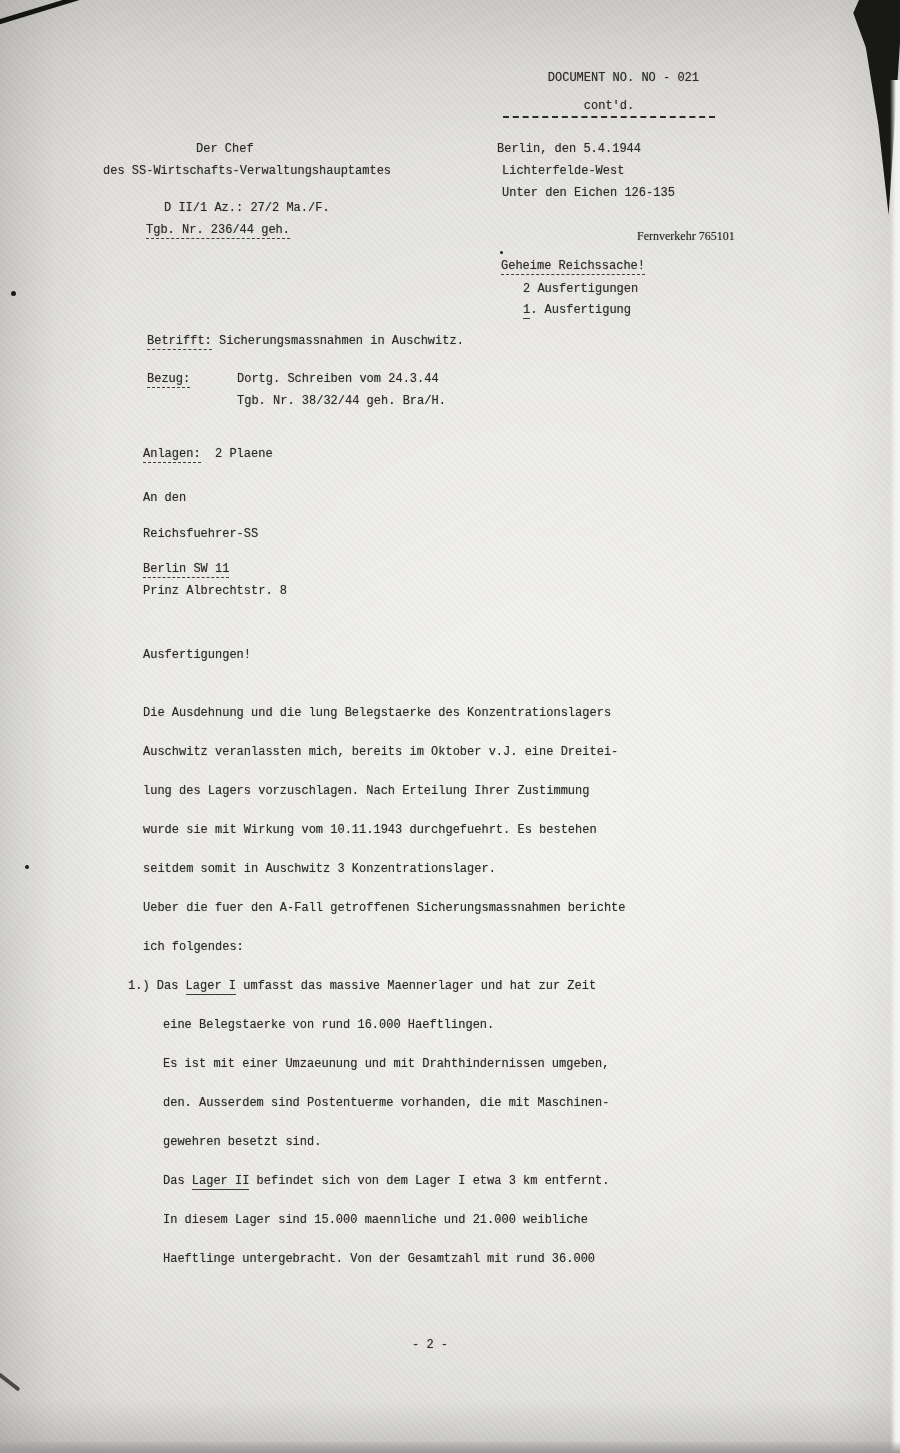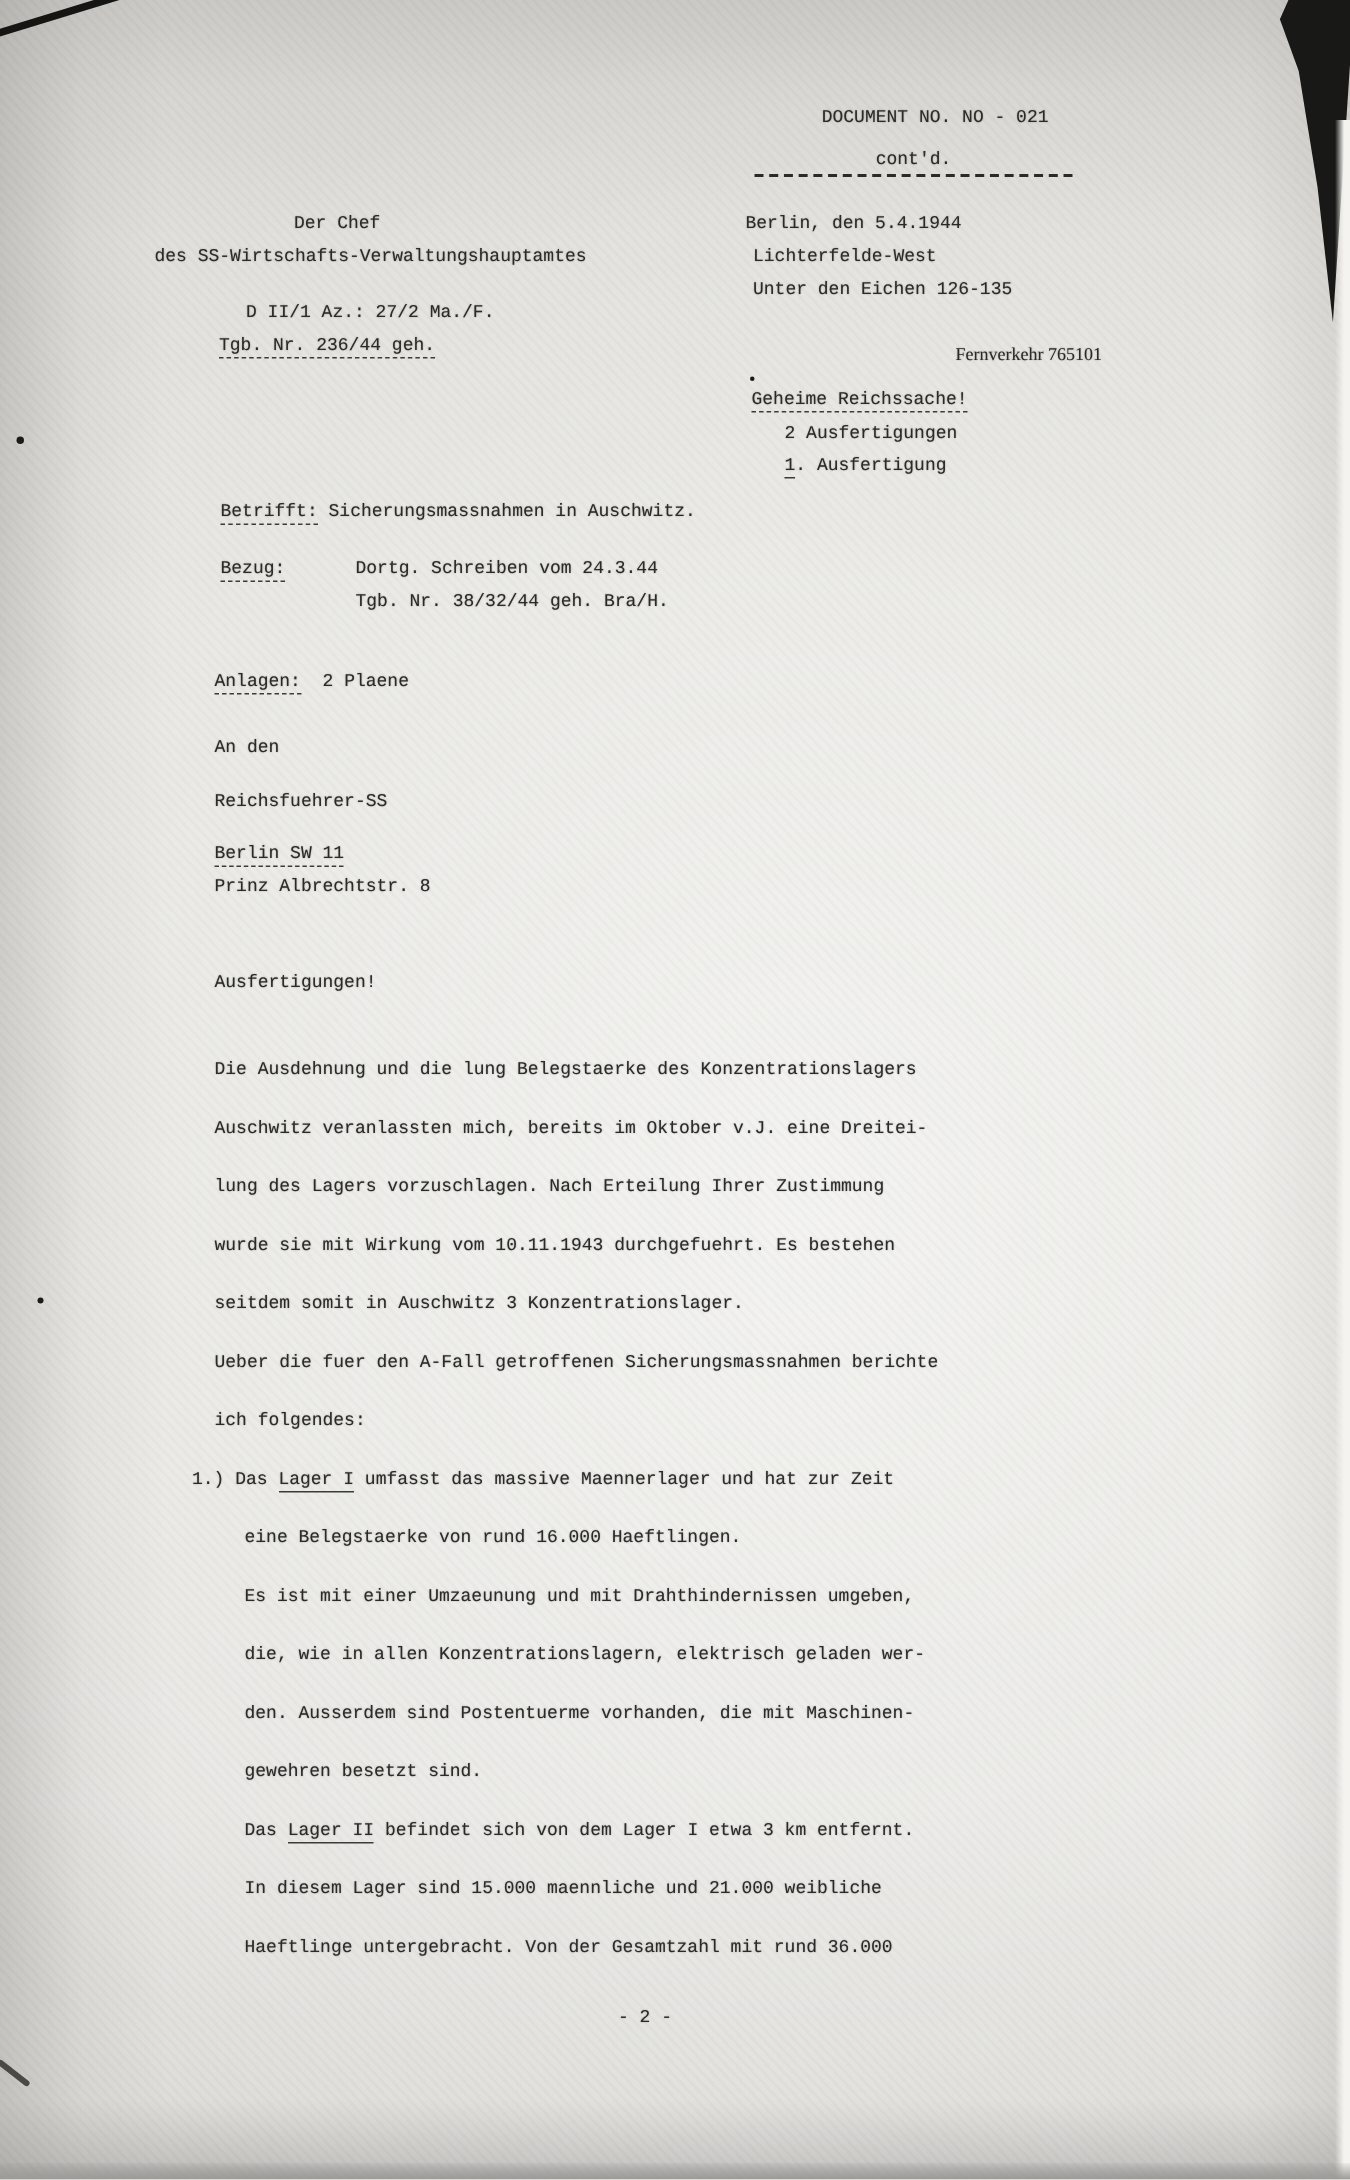--- a/index.html
+++ b/index.html
@@ -88,21 +88,20 @@
       <div class="bl para"><span>Die Ausdehnung und die lung Belegstaerke des Konzentrationslagers</span></div>
       <div class="bl para"><span>Auschwitz veranlassten mich, bereits im Oktober v.J. eine Dreitei-</span></div>
       <div class="bl para"><span>lung des Lagers vorzuschlagen. Nach Erteilung Ihrer Zustimmung</span></div>
       <div class="bl para"><span>wurde sie mit Wirkung vom 10.11.1943 durchgefuehrt. Es bestehen</span></div>
       <div class="bl para"><span>seitdem somit in Auschwitz 3 Konzentrationslager.</span></div>
       <div class="bl para"><span>Ueber die fuer den A-Fall getroffenen Sicherungsmassnahmen berichte</span></div>
       <div class="bl para"><span>ich folgendes:</span></div>
       <div class="bl item-start"><span>1.) Das </span><span class="u">Lager I</span><span> umfasst das massive Maennerlager und hat zur Zeit</span></div>
       <div class="bl item-cont"><span>eine Belegstaerke von rund 16.000 Haeftlingen.</span></div>
       <div class="bl item-cont"><span>Es ist mit einer Umzaeunung und mit Drahthindernissen umgeben,</span></div>
-      <div class="bl item-cont"><span>die, wie in allen Konzentrationslagern, elektrisch geladen wer-</span></div>
       <div class="bl item-cont"><span>den. Ausserdem sind Postentuerme vorhanden, die mit Maschinen-</span></div>
       <div class="bl item-cont"><span>gewehren besetzt sind.</span></div>
       <div class="bl item-cont"><span>Das </span><span class="u">Lager II</span><span> befindet sich von dem Lager I etwa 3 km entfernt.</span></div>
       <div class="bl item-cont"><span>In diesem Lager sind 15.000 maennliche und 21.000 weibliche</span></div>
       <div class="bl item-cont"><span>Haeftlinge untergebracht. Von der Gesamtzahl mit rund 36.000</span></div>
     </div>
 
   <div class="abs" style="left:412px;top:1338px;">- 2 -</div>
 
 </div>

